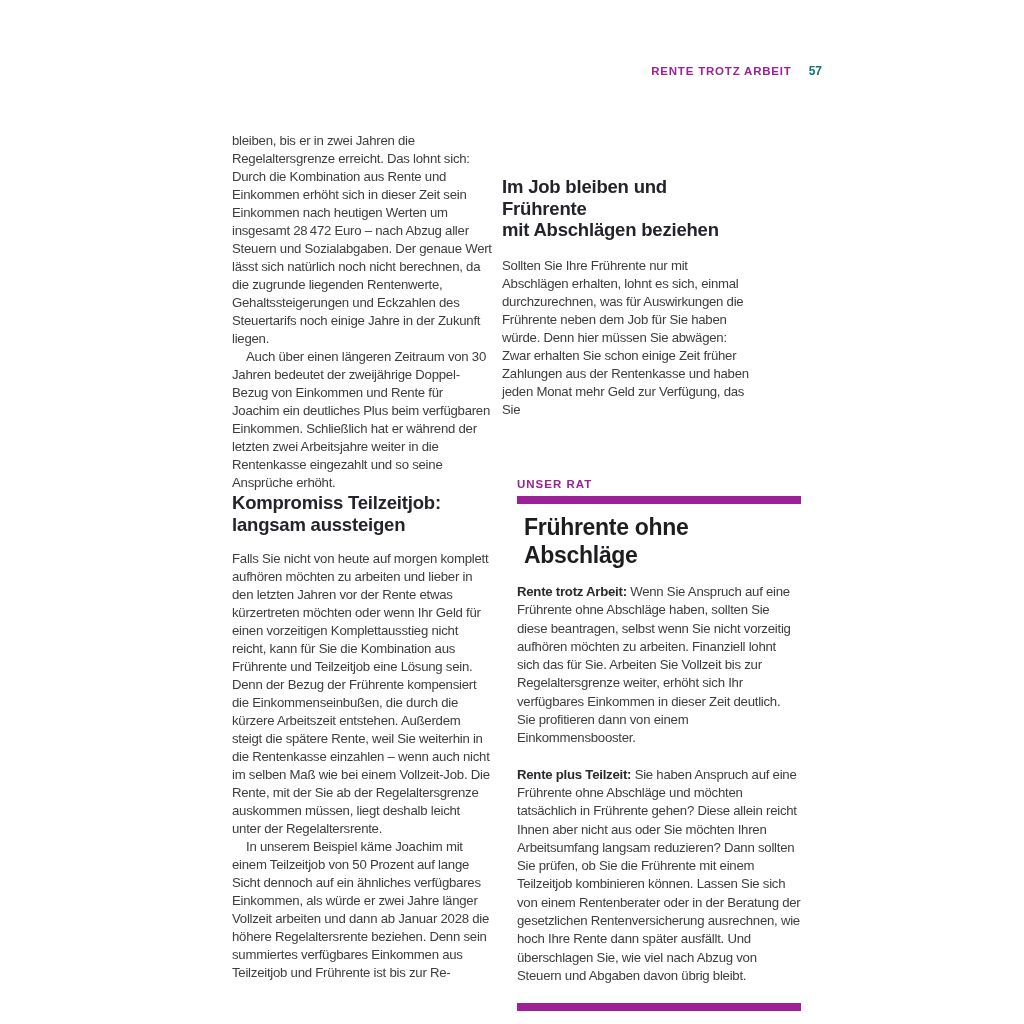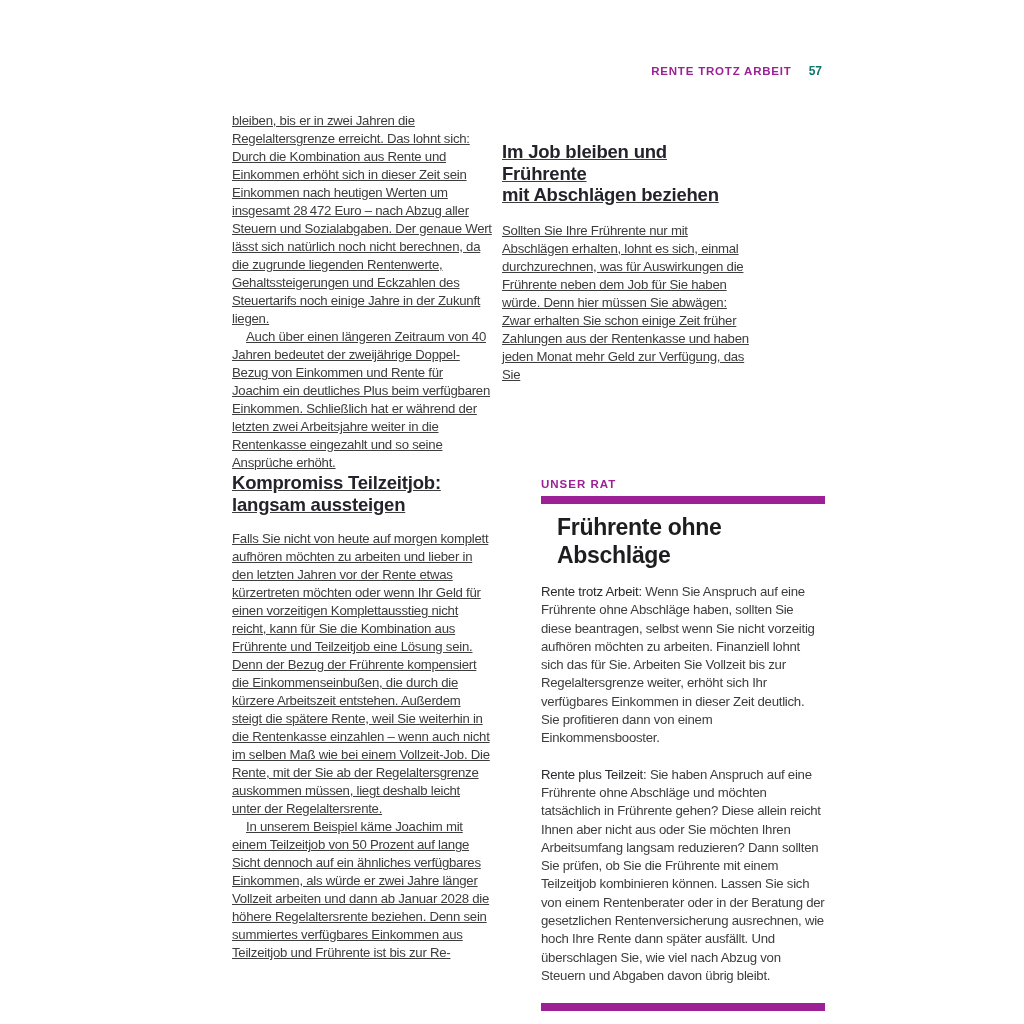--- a/index.html
+++ b/index.html
@@ -20,78 +20,78 @@
   }
   .running-head .section{
     font-size:11.5px;font-weight:bold;letter-spacing:.8px;
     color:#9c2196;
   }
   .running-head .pageno{
     font-size:12px;font-weight:bold;color:#0f766e;
   }
 
   
-  .col{position:absolute;top:112px;text-decoration:underline;}
+  .col{position:absolute;top:132px;}
   .col-left{left:232px;width:260px;}
   .col-right{left:502px;width:252px;}
 
   .body-par{
     margin:0;
     font-size:13.2px;line-height:18px;letter-spacing:-0.25px;
     color:#3d3d3d;
     text-align:left;
   }
   .body-par.indent{text-indent:14px;}
 
   h2.sub-heading{
     margin:0;
     font-size:18.5px;line-height:21.5px;
     font-weight:bold;color:#23232b;
     letter-spacing:-0.2px;
     white-space:pre-line;
   }
   .col-left h2.sub-heading{margin-bottom:15px;}
-  .col-right h2.sub-heading{margin-top:29px;margin-bottom:16px;}
+  .col-right h2.sub-heading{margin-top:44px;margin-bottom:16px;}
 
   
   .advice-box{
-    position:absolute;left:541px;top:478px;width:284px;
+    position:absolute;left:517px;top:478px;width:284px;
   }
   .advice-box .kicker{
     font-size:11.5px;font-weight:bold;letter-spacing:1px;
     color:#9c2196;
     margin:0 0 6px 0;
   }
   .rule{height:8px;background:#9c2196;width:100%;}
   .rule.bottom{margin-top:15px;}
   .advice-box h1.box-title{
-    margin:9px 0 14px 16px;
+    margin:9px 0 14px 7px;
     font-size:23px;line-height:28px;font-weight:bold;
     color:#1d1d20;letter-spacing:-0.3px;
   }
   .advice-box .box-par{
     margin:0 0 18px 0;
     font-size:13.2px;line-height:18.3px;letter-spacing:-0.25px;
     color:#3d3d3d;
   }
-  .advice-box .box-par .lead{font-weight:normal;color:#2a2a2e;}
+  .advice-box .box-par .lead{font-weight:bold;color:#2a2a2e;}
 </style>
 </head>
 <body>
 
 <div class="page">
 
   <div class="running-head">
     <span class="section">RENTE TROTZ ARBEIT</span>
     <span class="pageno">57</span>
   </div>
 
   <div class="col col-left">
     <p class="body-par">bleiben, bis er in zwei Jahren die Regelaltersgrenze erreicht. Das lohnt sich: Durch die Kombination aus Rente und Einkommen erhöht sich in dieser Zeit sein Einkommen nach heutigen Werten um insgesamt 28 472 Euro – nach Abzug aller Steuern und Sozialabgaben. Der genaue Wert lässt sich natürlich noch nicht berechnen, da die zugrunde liegenden Rentenwerte, Gehaltssteigerungen und Eckzahlen des Steuertarifs noch einige Jahre in der Zukunft liegen.</p>
-    <p class="body-par indent">Auch über einen längeren Zeitraum von 40 Jahren bedeutet der zweijährige Doppel-Bezug von Einkommen und Rente für Joachim ein deutliches Plus beim verfügbaren Einkommen. Schließlich hat er während der letzten zwei Arbeitsjahre weiter in die Rentenkasse eingezahlt und so seine Ansprüche erhöht.</p>
+    <p class="body-par indent">Auch über einen längeren Zeitraum von 30 Jahren bedeutet der zweijährige Doppel-Bezug von Einkommen und Rente für Joachim ein deutliches Plus beim verfügbaren Einkommen. Schließlich hat er während der letzten zwei Arbeitsjahre weiter in die Rentenkasse eingezahlt und so seine Ansprüche erhöht.</p>
     <h2 class="sub-heading">Kompromiss Teilzeitjob:
 langsam aussteigen</h2>
     <p class="body-par">Falls Sie nicht von heute auf morgen komplett aufhören möchten zu arbeiten und lieber in den letzten Jahren vor der Rente etwas kürzertreten möchten oder wenn Ihr Geld für einen vorzeitigen Komplettausstieg nicht reicht, kann für Sie die Kombination aus Frührente und Teilzeitjob eine Lösung sein. Denn der Bezug der Frührente kompensiert die Einkommenseinbußen, die durch die kürzere Arbeitszeit entstehen. Außerdem steigt die spätere Rente, weil Sie weiterhin in die Rentenkasse einzahlen – wenn auch nicht im selben Maß wie bei einem Vollzeit-Job. Die Rente, mit der Sie ab der Regelaltersgrenze auskommen müssen, liegt deshalb leicht unter der Regelaltersrente.</p>
     <p class="body-par indent">In unserem Beispiel käme Joachim mit einem Teilzeitjob von 50 Prozent auf lange Sicht dennoch auf ein ähnliches verfügbares Einkommen, als würde er zwei Jahre länger Vollzeit arbeiten und dann ab Januar 2028 die höhere Regelaltersrente beziehen. Denn sein summiertes verfügbares Einkommen aus Teilzeitjob und Frührente ist bis zur Re-</p>
   </div>
 
   <div class="col col-right">
     <h2 class="sub-heading">Im Job bleiben und Frührente
 mit Abschlägen beziehen</h2>
     <p class="body-par">Sollten Sie Ihre Frührente nur mit Abschlägen erhalten, lohnt es sich, einmal durchzurechnen, was für Auswirkungen die Frührente neben dem Job für Sie haben würde. Denn hier müssen Sie abwägen: Zwar erhalten Sie schon einige Zeit früher Zahlungen aus der Rentenkasse und haben jeden Monat mehr Geld zur Verfügung, das Sie</p>

